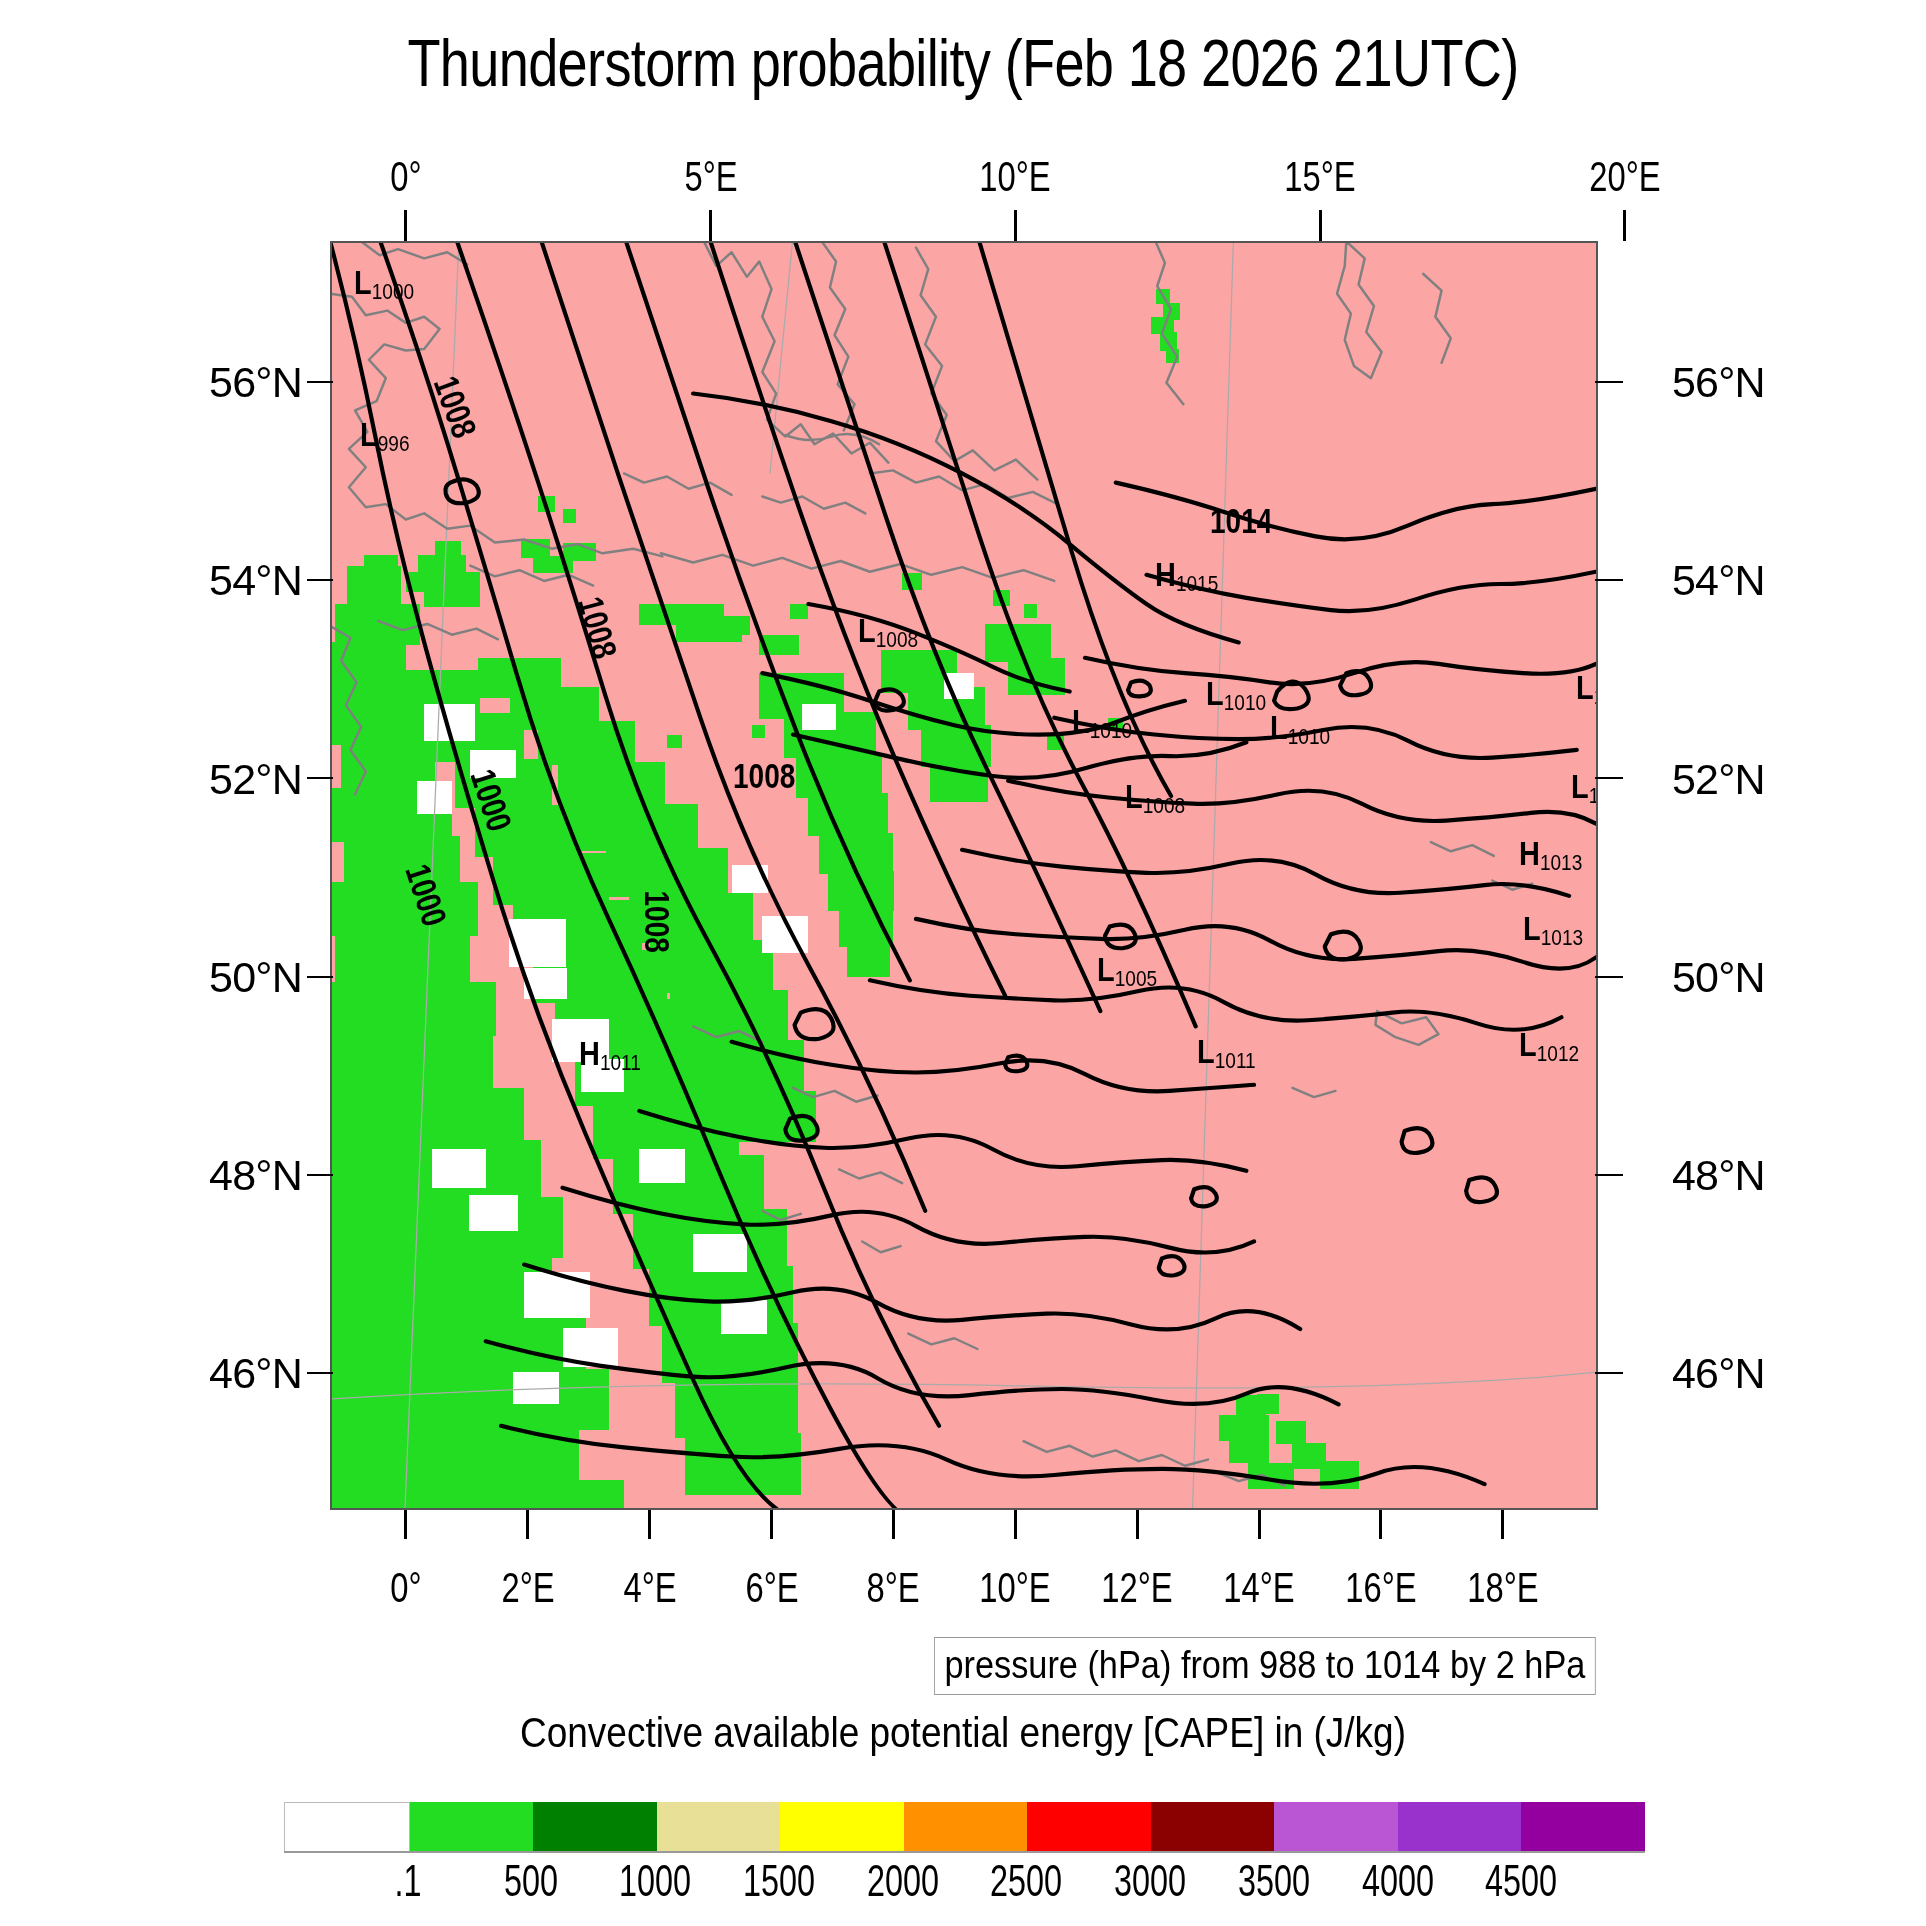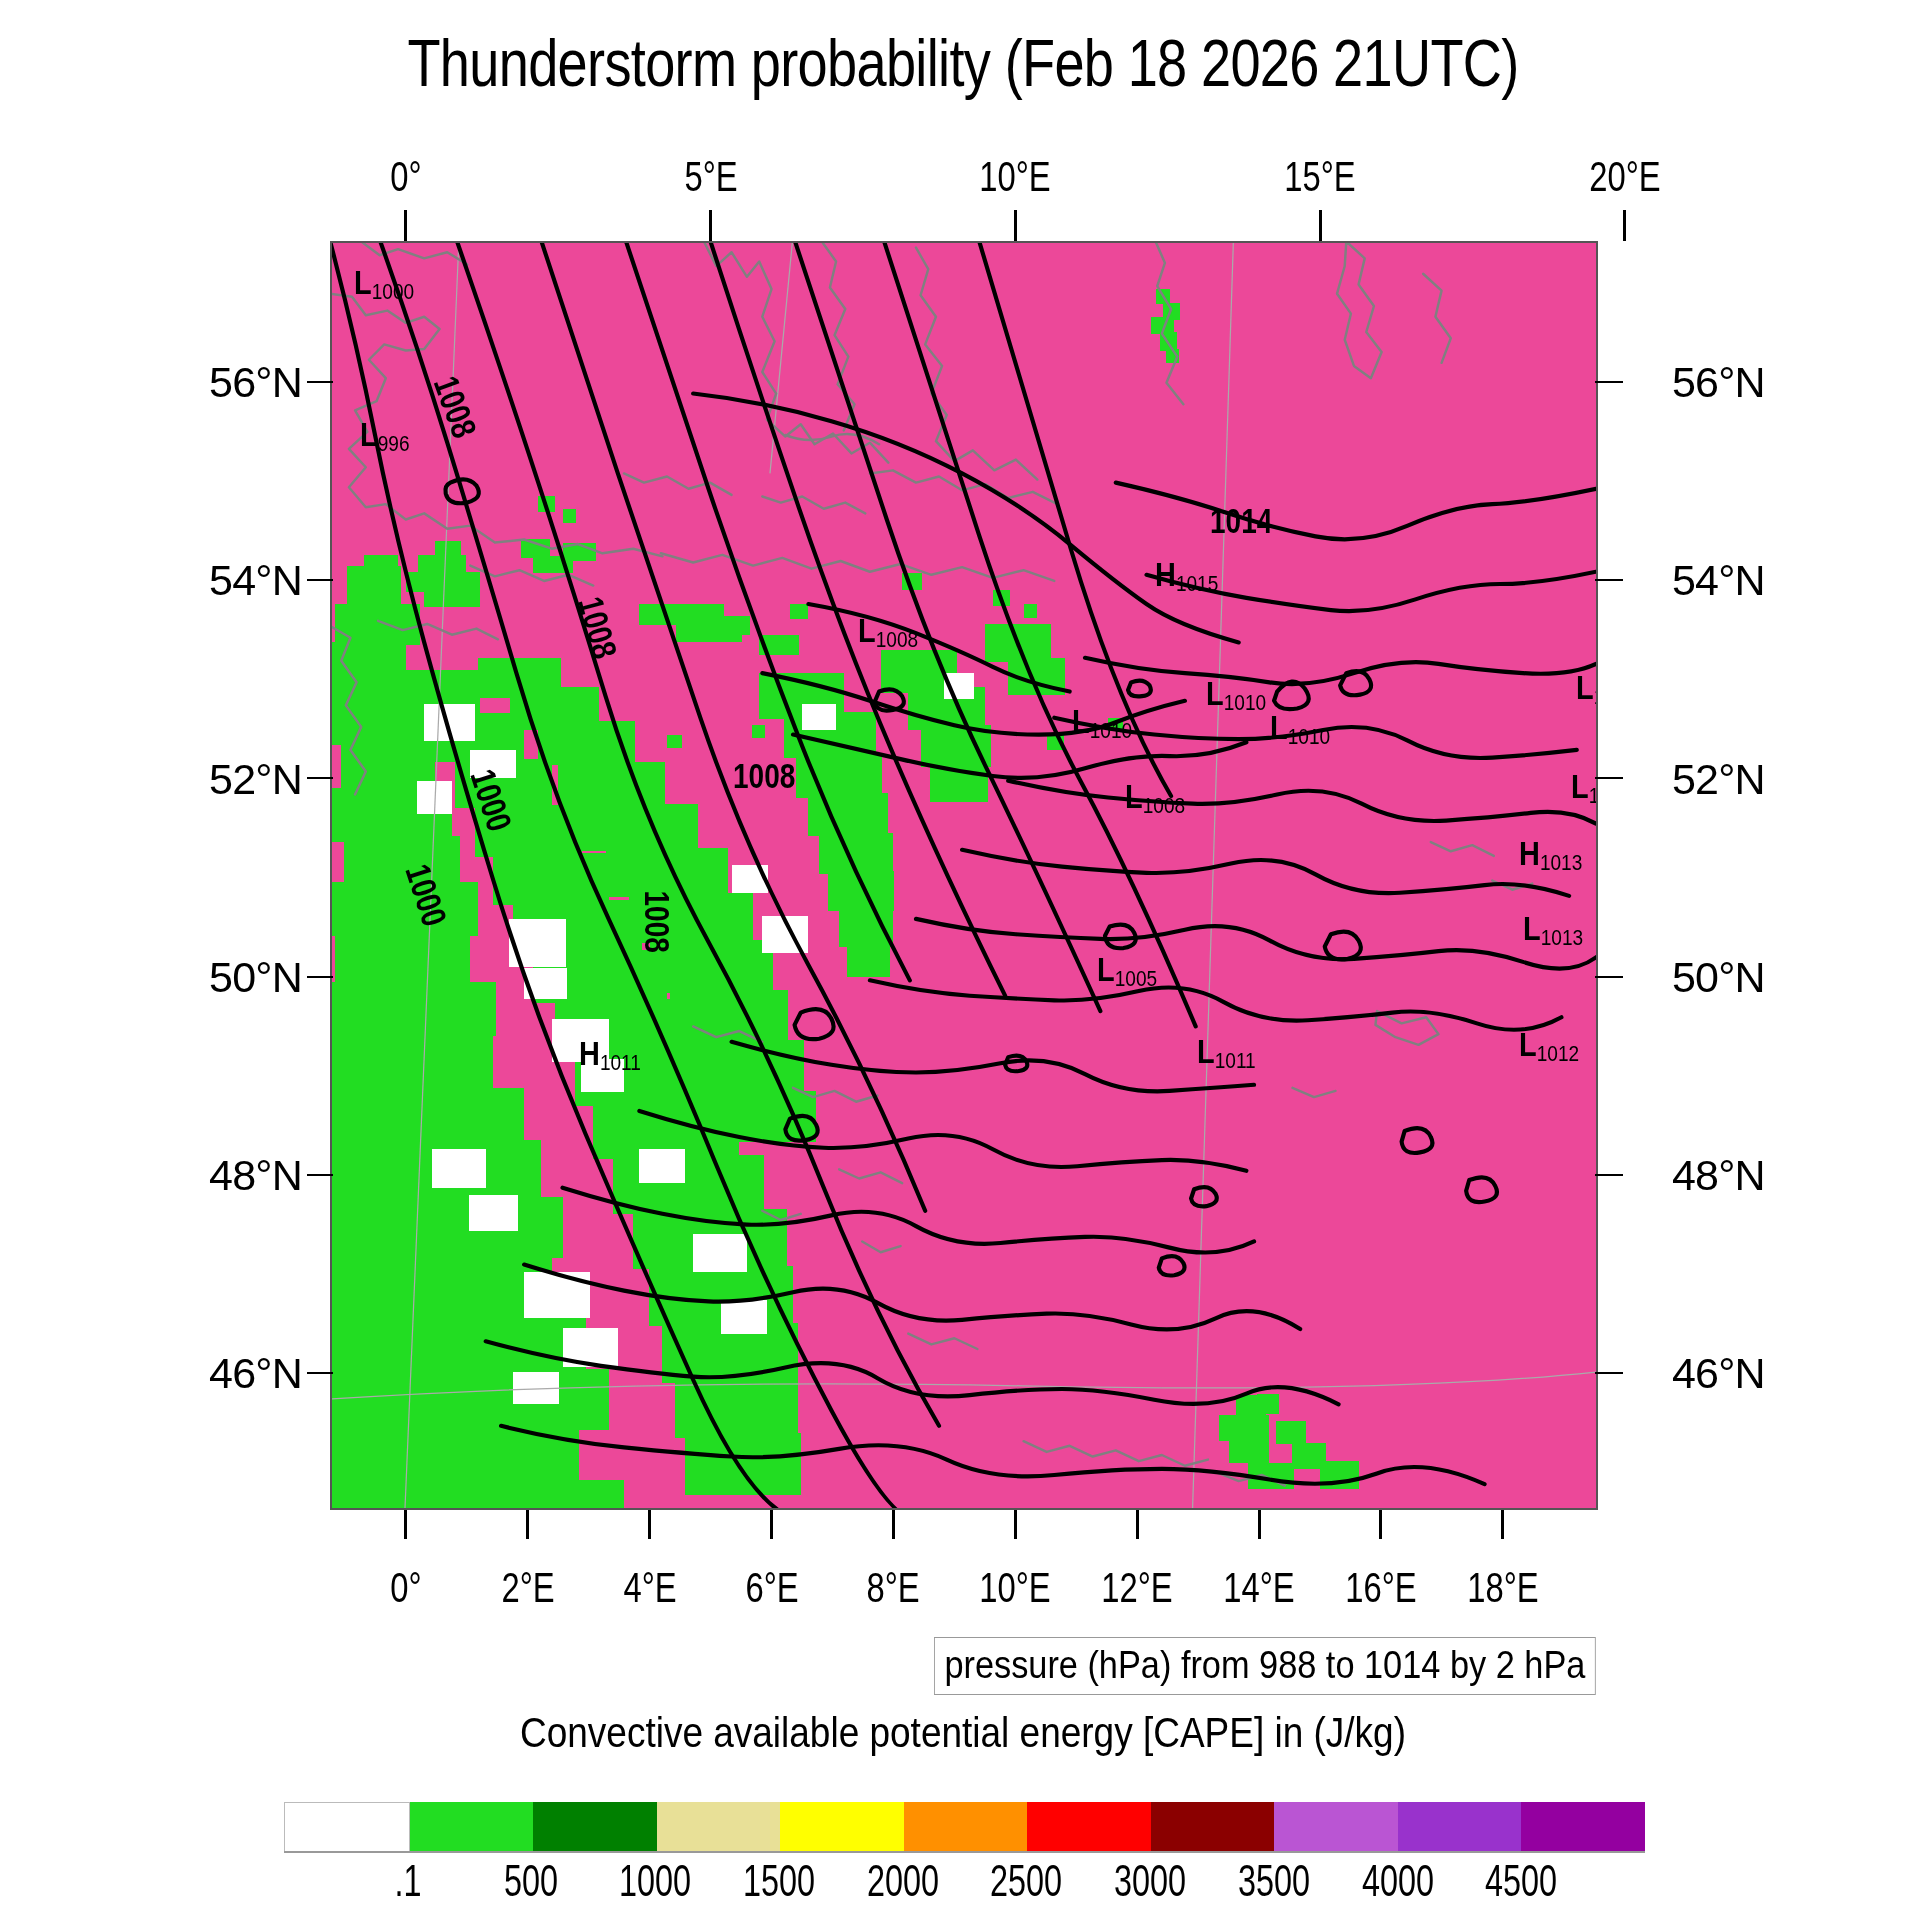--- a/index.html
+++ b/index.html
@@ -5,21 +5,21 @@
   html,body{margin:0;padding:0;background:#fff;}
   body{width:1926px;height:1926px;position:relative;overflow:hidden;
        font-family:"Liberation Sans",sans-serif;color:#000;}
 
   #title{position:absolute;left:0;top:25px;width:1926px;text-align:center;
          font-size:66px;letter-spacing:-0.8px;font-family:"Liberation Sans Narrow","Liberation Sans",sans-serif;
          transform:scaleX(.82);transform-origin:50% 50%;white-space:nowrap;}
 
   
   #map{position:absolute;left:330px;top:241px;width:1268px;height:1269px;
-       border:2.3px solid #555;box-sizing:border-box;overflow:hidden;background:#ec4899;}
+       border:2.3px solid #555;box-sizing:border-box;overflow:hidden;background:#fca5a5;}
   #mapsvg{position:absolute;left:0;top:0;width:100%;height:100%;}
 
   
   .tick{position:absolute;font-size:42px;white-space:nowrap;
         font-family:"Liberation Sans Narrow","Liberation Sans",sans-serif;}
   .tick.lon{transform:translateX(-50%) scaleX(.78);transform-origin:50% 50%;}
   .tick.lat{font-size:43px;letter-spacing:-0.8px;transform:translateY(-50%);}
   .tick.latL{text-align:right;}
   .ticksmark{position:absolute;background:#000;}
 

